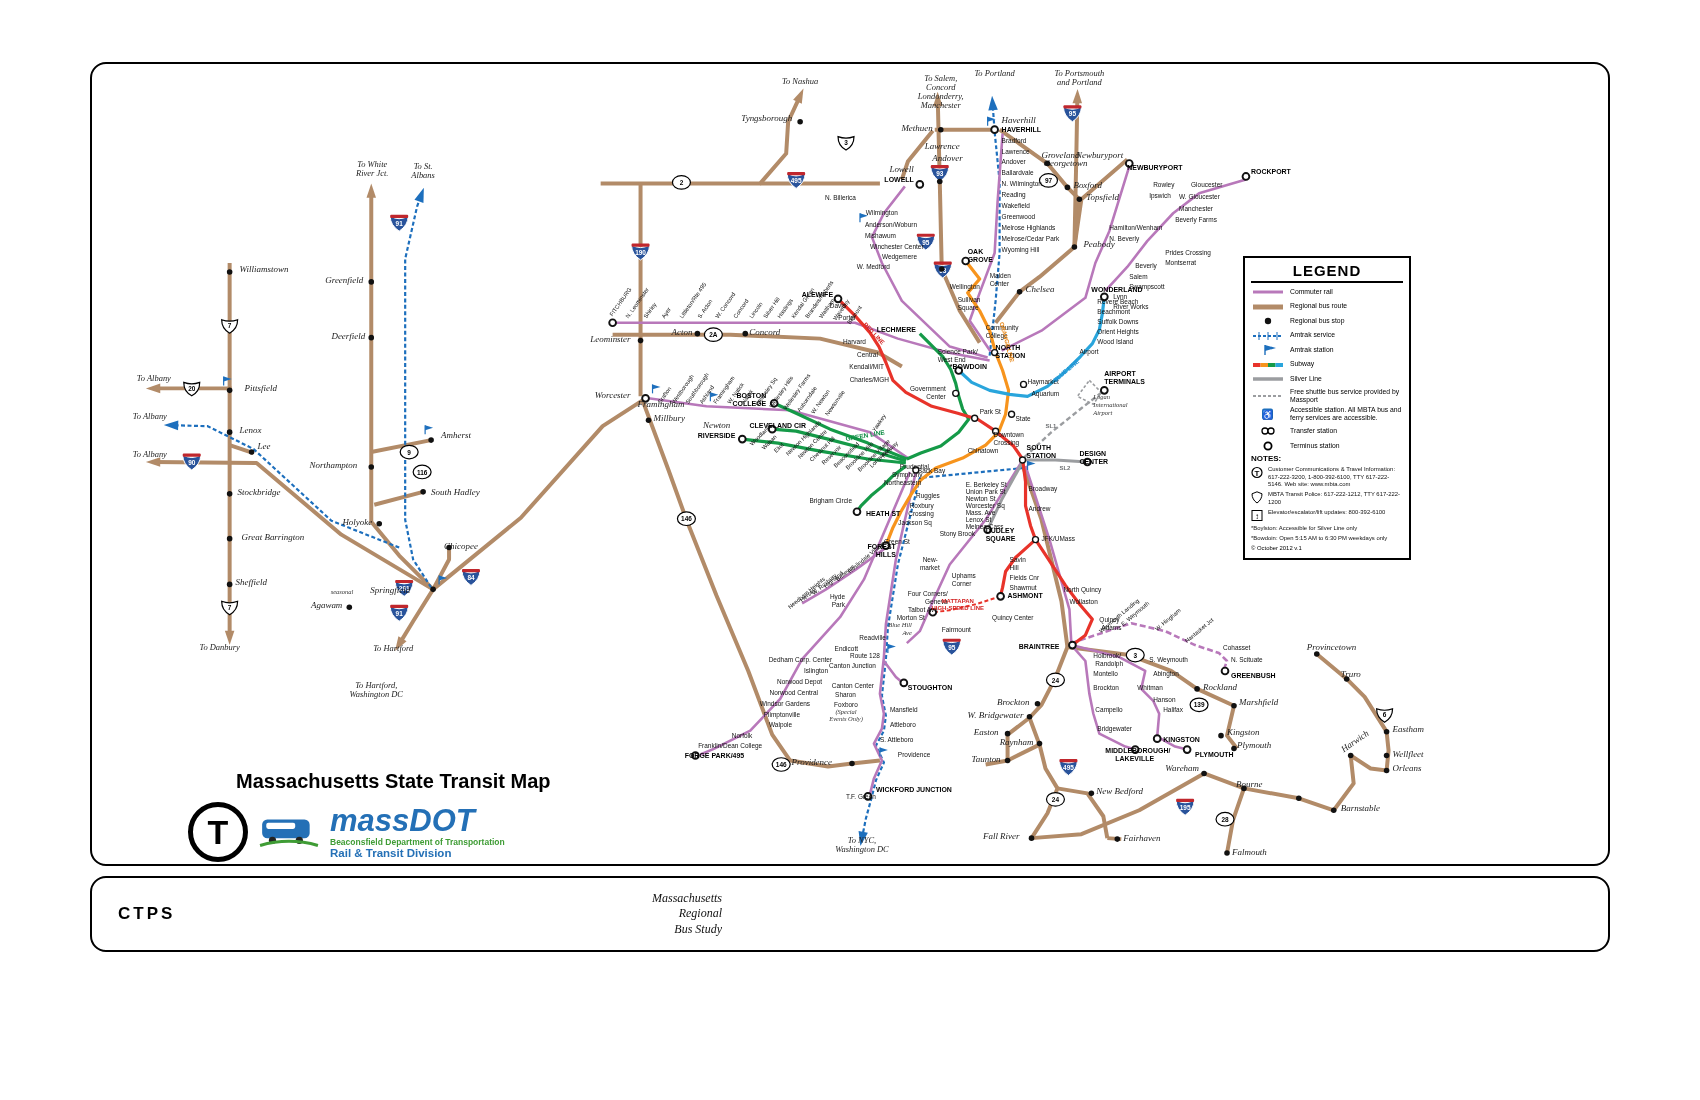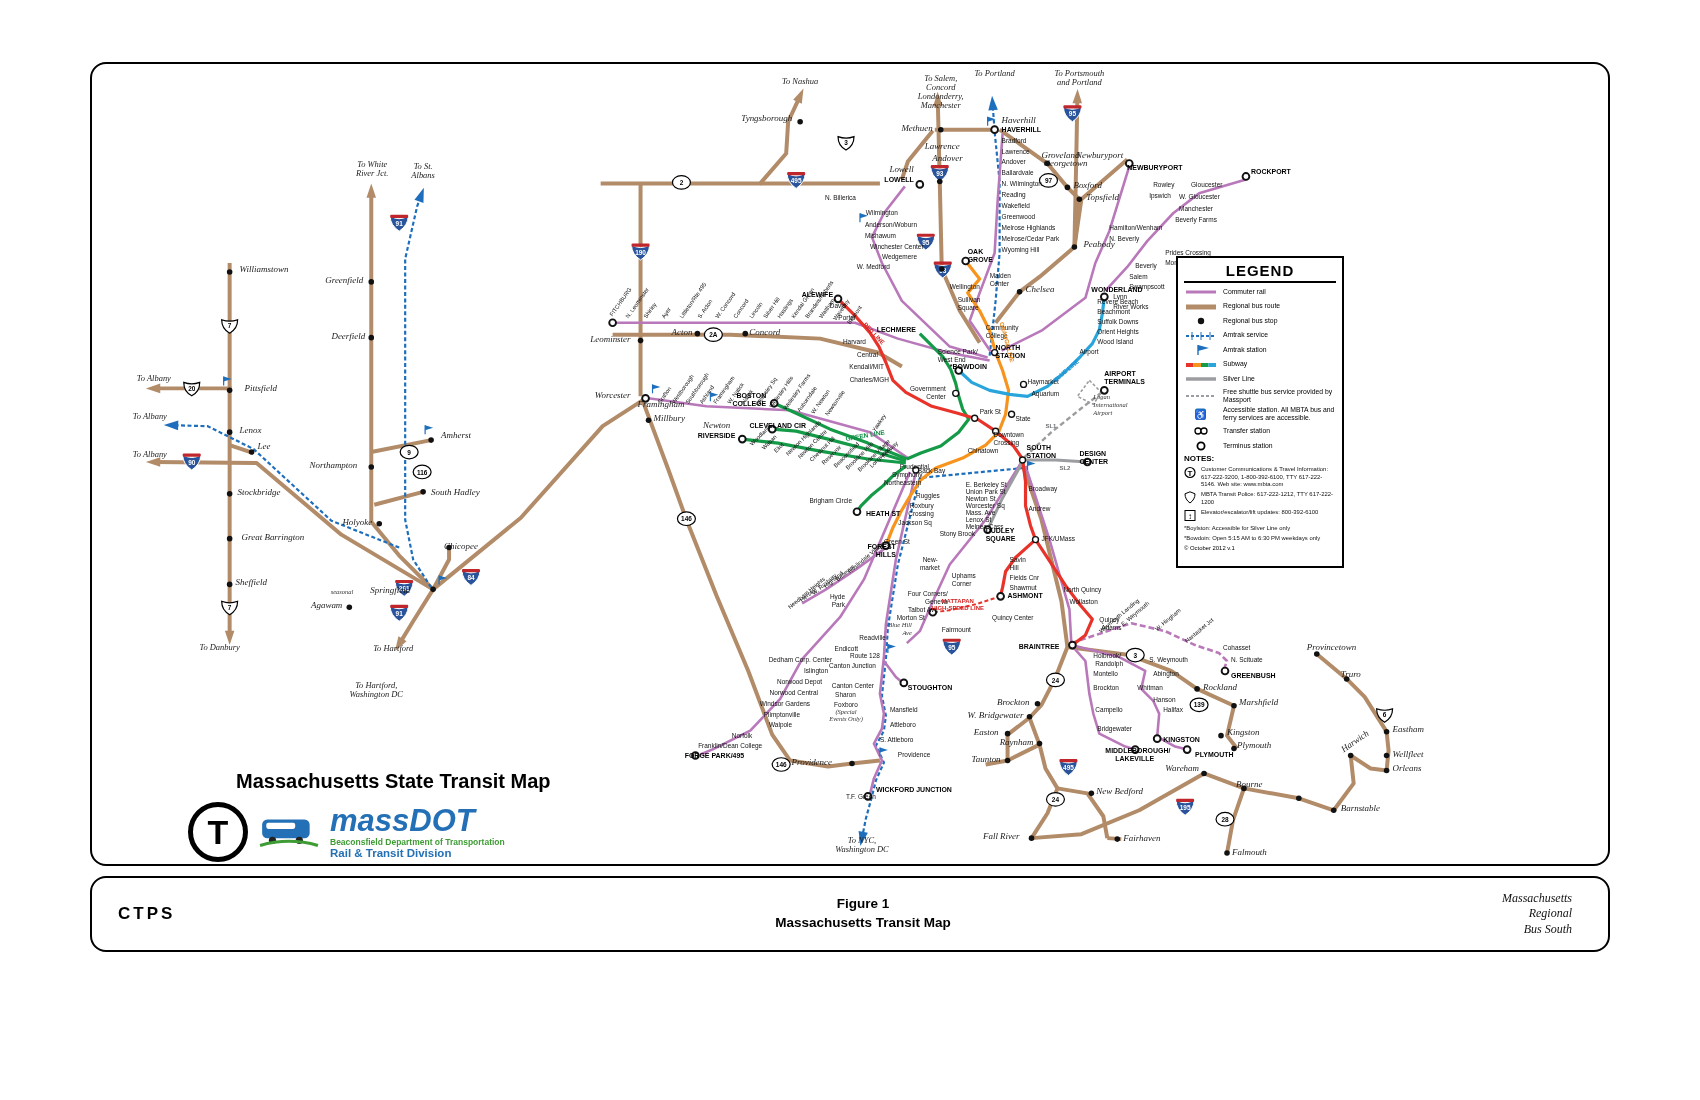--- a/index.html
+++ b/index.html
@@ -15,21 +15,21 @@
   .s-note{font:italic 6.5px "Liberation Serif",serif;fill:#333;}
   .s-rt{font:5.8px "Liberation Sans",sans-serif;fill:#101010;}
   .s-lng{font:bold 6.5px "Liberation Sans",sans-serif;fill:#0e8c43;}
   .s-lnr{font:bold 6px "Liberation Sans",sans-serif;fill:#d22222;}
   .s-lno{font:bold 6px "Liberation Sans",sans-serif;fill:#e8820c;}
   .s-lnb{font:bold 6px "Liberation Sans",sans-serif;fill:#1f8fd0;}
   .s-sl{font:bold 6px "Liberation Sans",sans-serif;fill:#6e7072;}
   .sh-i{font:bold 6.5px "Liberation Sans",sans-serif;fill:#fff;}
   .sh-b{font:bold 6.5px "Liberation Sans",sans-serif;fill:#000;}
   
-  #legend{position:absolute;left:1084px;top:192px;width:168px;border:2px solid #000;background:#fff;padding:4px 6px 15px;box-sizing:border-box;z-index:5;}
+  #legend{position:absolute;left:1151px;top:192px;width:168px;border:2px solid #000;background:#fff;padding:4px 6px 7px;box-sizing:border-box;z-index:5;}
   #legend h3{margin:0 0 3px;text-align:center;font:bold 15px "Liberation Sans",sans-serif;border-bottom:2px solid #000;padding-bottom:2px;letter-spacing:1px;}
   .lg-row{display:flex;align-items:center;gap:5px;margin:2.5px 0;}
   .lg-icon{width:34px;flex:0 0 34px;height:12px;}
   .lg-label{font:6.8px/1.2 "Liberation Sans",sans-serif;color:#000;}
   #legend-notes-title{font:bold 8px "Liberation Sans",sans-serif;}
   .note-row{display:flex;gap:4px;margin:3px 0;align-items:flex-start;}
   .note-icon{width:13px;flex:0 0 13px;height:13px;}
   .note-text{font:5.9px/1.25 "Liberation Sans",sans-serif;color:#111;}
   .footnote{font:5.9px/1.3 "Liberation Sans",sans-serif;color:#111;margin-top:2px;}
   #legend-version{font:5.9px "Liberation Sans",sans-serif;margin-top:3px;}
@@ -827,22 +827,18 @@
     <div class="wordblock">
       <div class="wordmark">massDOT</div>
       <div class="dept">Beaconsfield Department of Transportation</div>
       <div class="division">Rail &amp; Transit Division</div>
     </div>
   </div>
 </div>
 
 <div id="footer-panel" class="panel">
   <div class="side ctps">CTPS</div>
-  <div class="fig-block">
-    <div>Figure 1</div>
-    <div>Massachusetts Transit Map</div>
-  </div>
   <div class="side right-block">
     <div>Massachusetts</div>
     <div>Regional</div>
-    <div>Bus South</div>
+    <div>Bus Study</div>
   </div>
 </div>
 
 </body></html>

